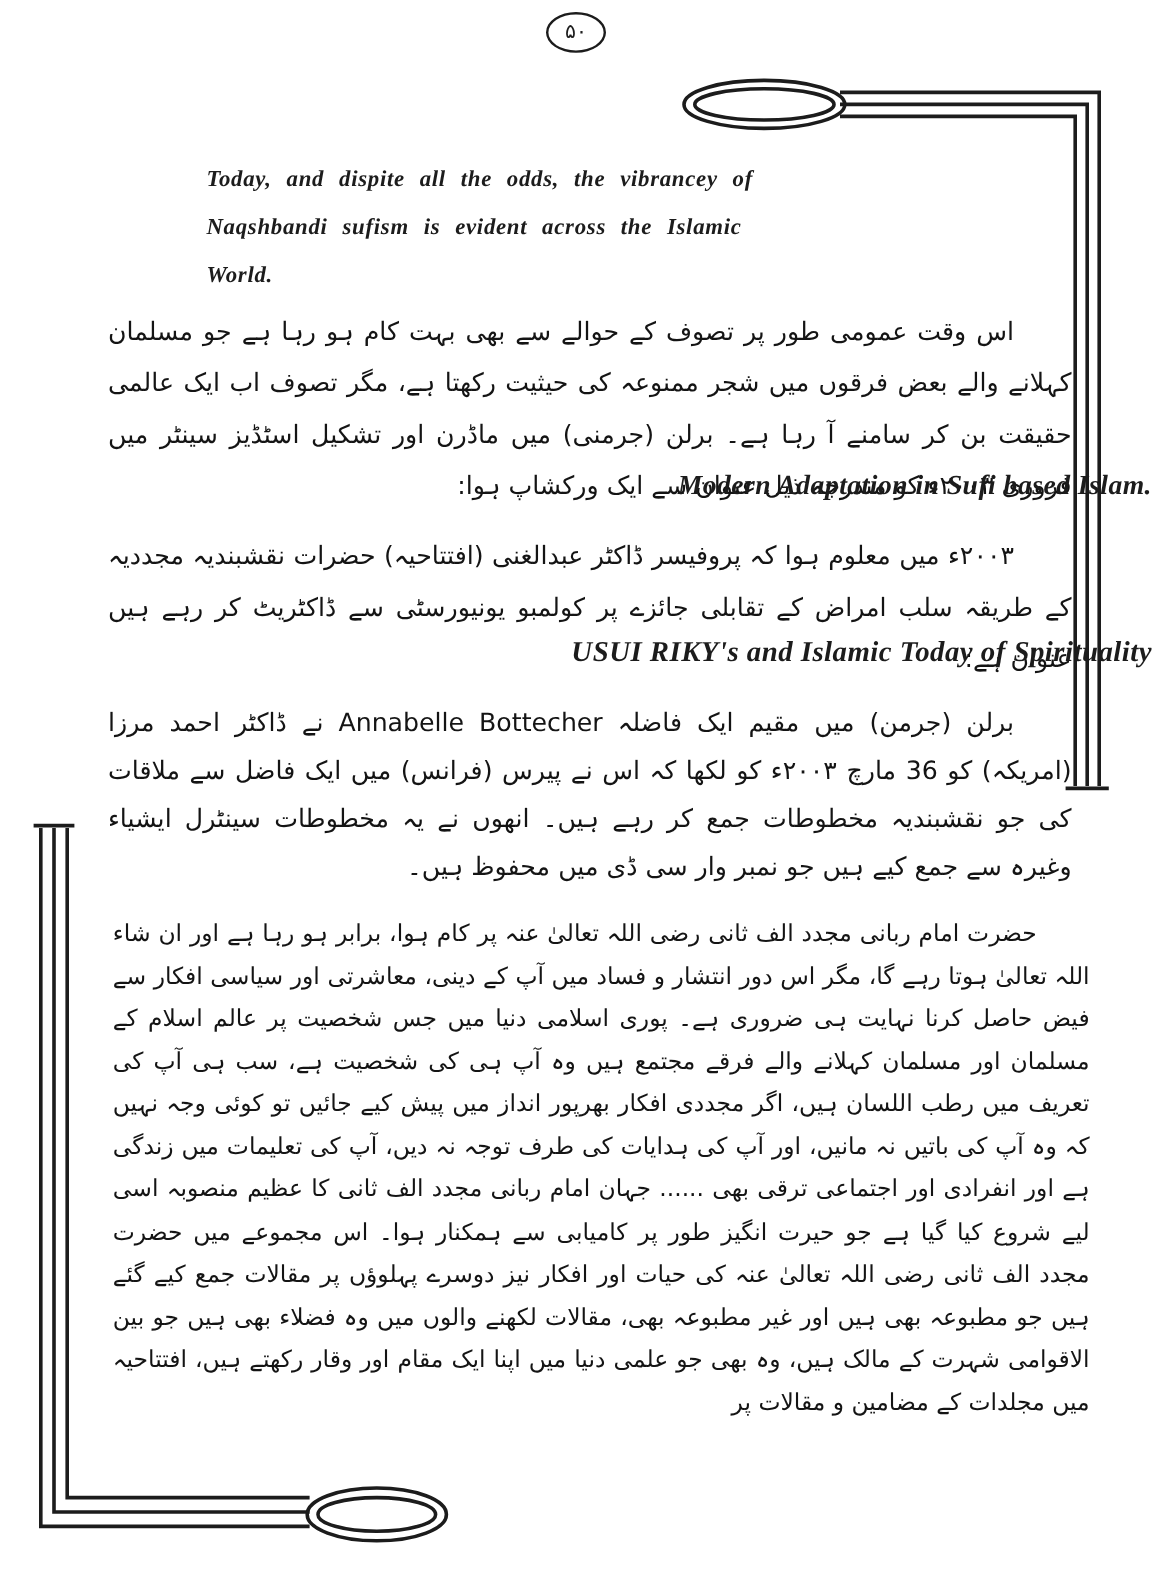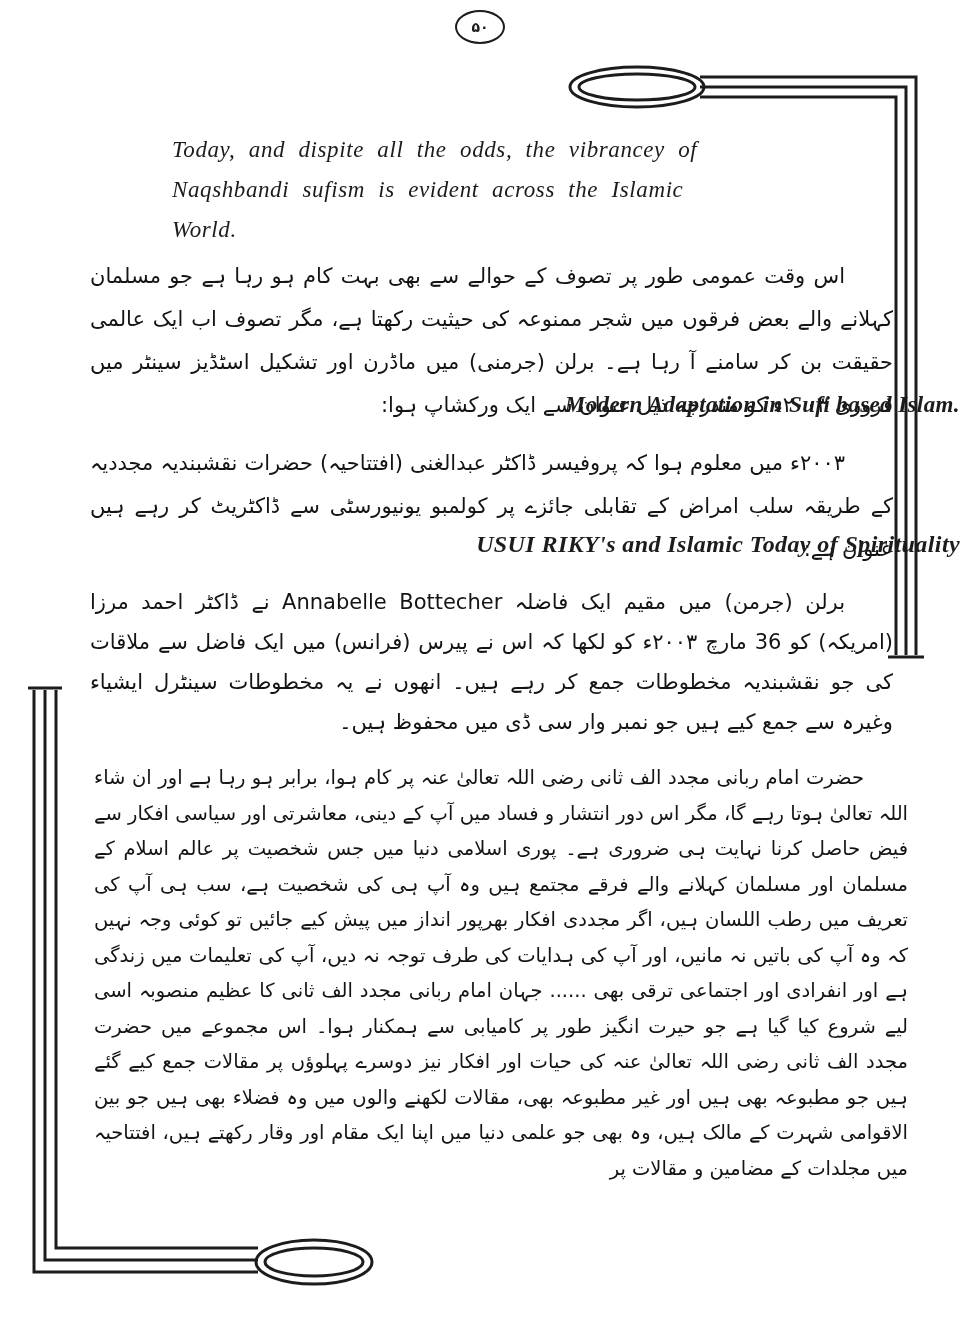--- a/index.html
+++ b/index.html
@@ -23,42 +23,42 @@
     top: 10px;
     left: 50%;
     transform: translateX(-50%);
     width: 46px;
     height: 30px;
     border: 2px solid #1c1c1c;
     border-radius: 50%;
     display: flex;
     align-items: center;
     justify-content: center;
-    font-size: 14px;
-    font-weight: bold;
+    font-size: 17px;
+    font-weight: normal;
   }
   
   .ornaments {
     position: absolute;
     inset: 0;
     width: 960px;
     height: 1326px;
     pointer-events: none;
   }
   
   .english-quote {
     position: absolute;
     top: 130px;
     left: 172px;
     width: 625px;
     margin: 0;
     font-family: "Liberation Serif", serif;
     font-style: italic;
-    font-weight: 400;
-    font-size: 23px;
+    font-weight: 700;
+    font-size: 19px;
     line-height: 40px;
     letter-spacing: 0.6px;
     word-spacing: 7px;
     white-space: pre-line;
   }
   
   .english-heading {
     position: absolute;
     left: 0;
     width: 100%;

